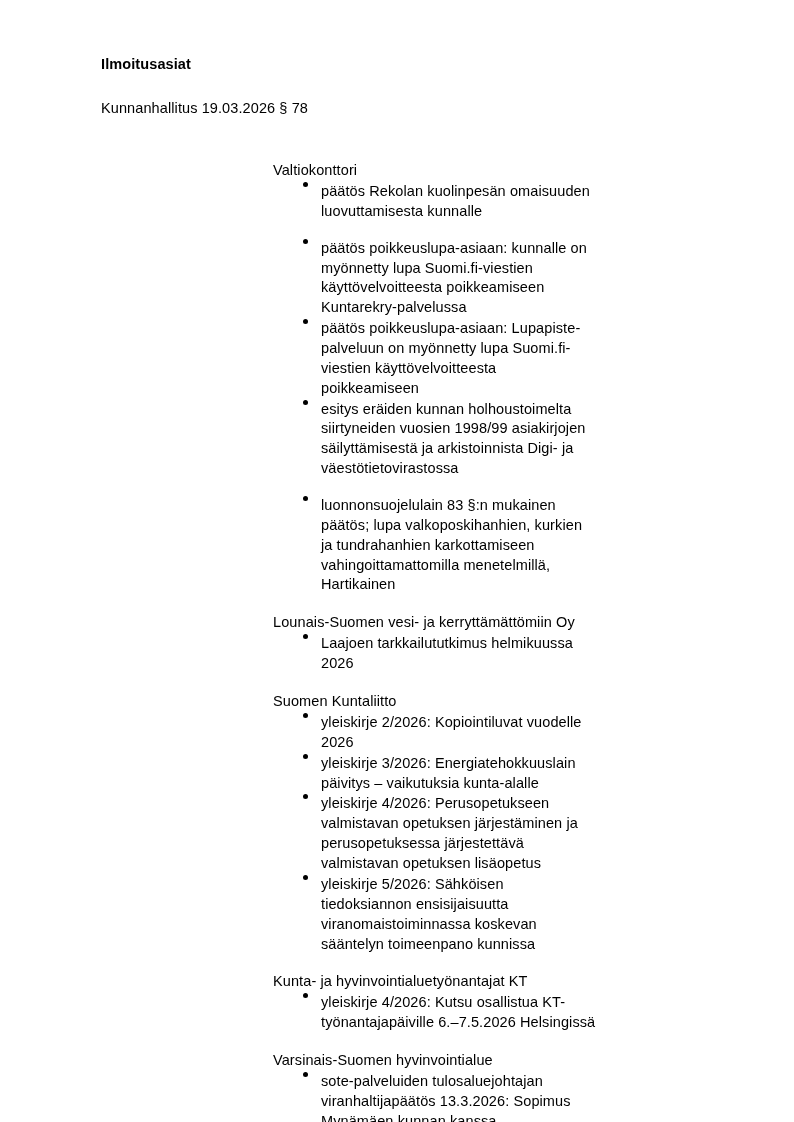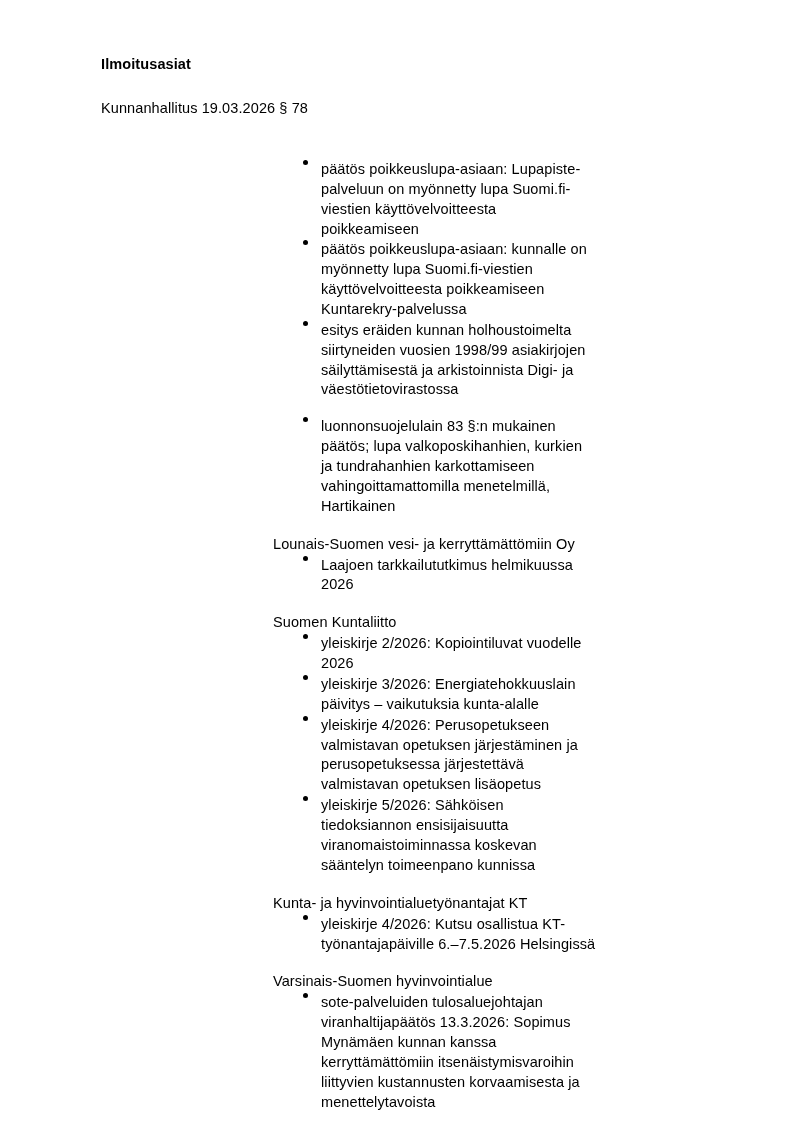--- a/index.html
+++ b/index.html
@@ -77,23 +77,29 @@
   }
 </style>
 </head>
 <body>
 
 <div class="page">
   <h1 class="doc-title">Ilmoitusasiat</h1>
   <div class="meta-line">Kunnanhallitus  19.03.2026 § 78</div>
   <div class="sections">
       <div class="section">
+        <div class="section-heading">Valtiokonttori</div>
         <ul class="bullets">
+          <li><span class="bullet-dot"></span><span>päätös Rekolan kuolinpesän  omaisuuden  luovuttamisesta  kunnalle</span></li>
+        </ul>
+      </div>
+      <div class="section">
+        <ul class="bullets">
+          <li><span class="bullet-dot"></span><span>päätös poikkeuslupa-asiaan:  kunnalle  on myönnetty  lupa Suomi.fi-viestien  käyttövelvoitteesta  poikkeamiseen Kuntarekry-palvelussa</span></li>
           <li><span class="bullet-dot"></span><span>päätös poikkeuslupa-asiaan: Lupapiste-palveluun  on myönnetty  lupa Suomi.fi-viestien käyttövelvoitteesta poikkeamiseen</span></li>
-          <li><span class="bullet-dot"></span><span>päätös poikkeuslupa-asiaan:  kunnalle  on myönnetty  lupa Suomi.fi-viestien  käyttövelvoitteesta  poikkeamiseen Kuntarekry-palvelussa</span></li>
           <li><span class="bullet-dot"></span><span>esitys eräiden kunnan  holhoustoimelta  siirtyneiden vuosien 1998/99 asiakirjojen säilyttämisestä ja arkistoinnista Digi- ja väestötietovirastossa</span></li>
         </ul>
       </div>
       <div class="section">
         <ul class="bullets">
           <li><span class="bullet-dot"></span><span>luonnonsuojelulain  83 §:n mukainen  päätös; lupa valkoposkihanhien,  kurkien ja tundrahanhien  karkottamiseen vahingoittamattomilla  menetelmillä,  Hartikainen</span></li>
         </ul>
       </div>
       <div class="section">
         <div class="section-heading">Lounais-Suomen  vesi- ja kerryttämättömiin  Oy</div>

